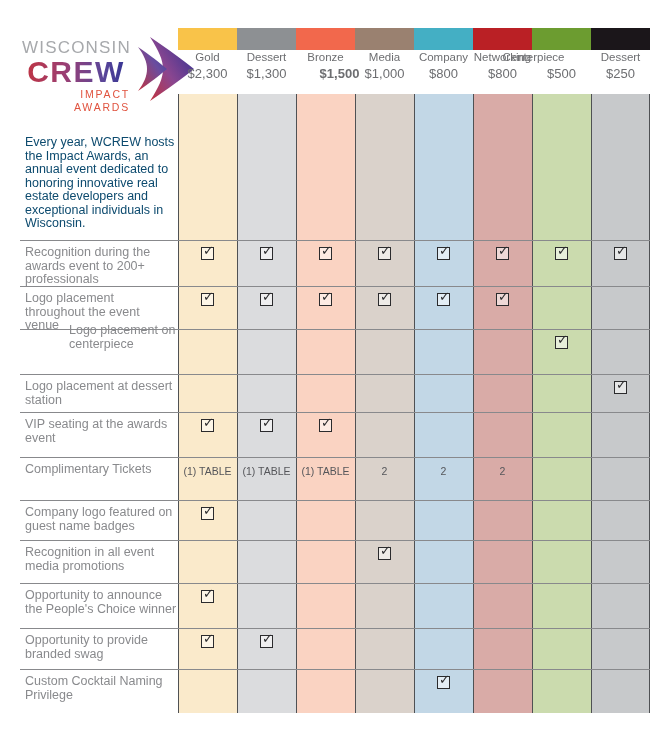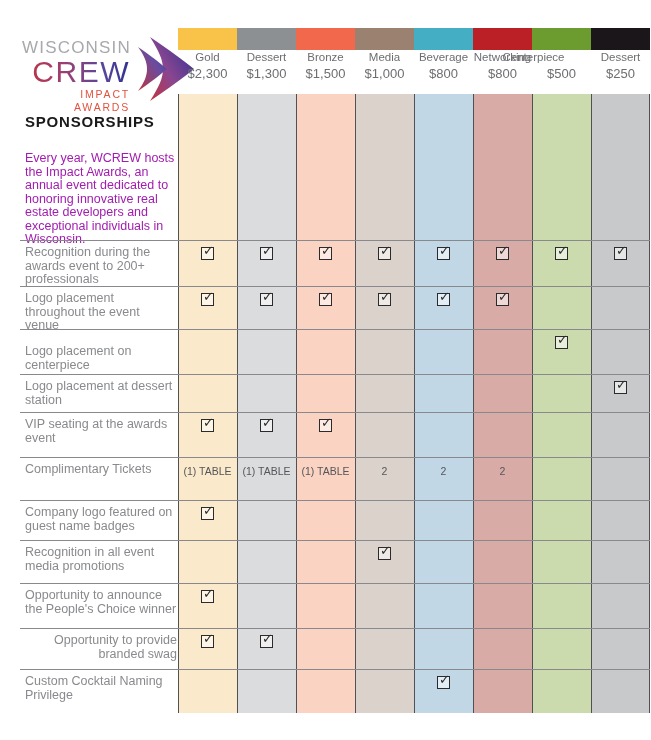--- a/index.html
+++ b/index.html
@@ -5,33 +5,33 @@
   html,body{margin:0;padding:0;background:#fff;}
   .sheet{
     position:relative;width:651px;height:740px;background:#ffffff;overflow:hidden;
     font-family:"Liberation Sans", sans-serif;
   }
   
   .logo{position:absolute;left:22px;top:38px;width:156px;height:64px;}
   .logo-textcol{position:absolute;left:0;top:0;width:108px;text-align:right;}
   .logo-wisconsin{font-size:17px;font-weight:300;color:#A7A9AC;letter-spacing:1.2px;line-height:19px;}
   .logo-crew{
-    font-size:30px;font-weight:400;letter-spacing:1.5px;line-height:30px;color:#8A4690;
+    font-size:30px;font-weight:700;letter-spacing:1.5px;line-height:30px;color:#8A4690;text-align:center;
   }
   @supports ((-webkit-background-clip:text) or (background-clip:text)){
     .logo-crew{
       background:linear-gradient(90deg,#C1333F 0%,#9A3F74 40%,#5B4699 75%,#2E3192 100%);
       -webkit-background-clip:text;background-clip:text;color:transparent;
     }
   }
   .logo-impact{font-size:10.5px;font-weight:400;color:#E0523E;letter-spacing:1.8px;line-height:13px;margin-top:1px;}
   .logo-arrow{position:absolute;left:116px;top:-1px;}
   
   .sp-title{position:absolute;left:25px;top:113px;font-size:15px;font-weight:800;color:#1A1A1C;letter-spacing:0.8px;}
-  .description{position:absolute;left:25px;top:152px;width:158px;font-size:12.5px;line-height:13.5px;color:#a21caf;font-weight:300;}
+  .description{position:absolute;left:25px;top:136px;width:158px;font-size:12.5px;line-height:13.5px;color:#0c4a6e;font-weight:300;}
   
   .topbar{position:absolute;height:22px;top:28px;}
   .tier-name{position:absolute;top:51px;font-size:11.5px;color:#6D6E71;text-align:center;white-space:nowrap;font-weight:300;}
   .tier-price{position:absolute;top:66px;font-size:13px;color:#6D6E71;text-align:center;white-space:nowrap;font-weight:300;}
   .colbody{position:absolute;top:94px;height:619px;border-left:1px solid #4F5154;box-sizing:border-box;}
   .colbody.last{border-right:1px solid #4F5154;}
   .row-divider{position:absolute;left:20px;width:630px;height:1px;background:#88898C;}
   .row-label{position:absolute;left:25px;width:152px;font-size:12.5px;line-height:13.5px;color:#898A8D;font-weight:300;}
   .cell-check{
     position:absolute;width:13px;height:13px;border:1.5px solid #2B2B2D;background:rgba(255,255,255,0.55);
@@ -64,42 +64,41 @@
           <stop offset="0%" stop-color="#C1333F"></stop>
           <stop offset="60%" stop-color="#6A4C9F"></stop>
           <stop offset="100%" stop-color="#3B3F99"></stop>
         </linearGradient>
       </defs>
       <path fill="url(#g1)" d="M12,0 C30,12 46,24 56,32 C46,40 30,52 12,64 C21,50 25,41 25,32 C25,23 21,14 12,0 Z"></path>
       <path fill="url(#g2)" d="M0,10 C12,18 22,26 29,32 C22,38 12,46 0,54 C6,46 9,39 9,32 C9,25 6,18 0,10 Z"></path>
     </svg>
   </div>
 
-  <div class="sp-title">SPONSORSHIPS</div>
   <div class="description">Every year, WCREW hosts the Impact Awards, an annual event dedicated to honoring innovative real estate developers and exceptional individuals in Wisconsin.</div>
 
   <div id="table">
       <div class="topbar" style="left: 178px; width: 59px; background: rgb(249, 195, 73);"></div>
       <div class="tier-name" style="left: 170px; width: 75px;">Gold</div>
       <div class="tier-price" style="left: 170px; width: 75px;">$2,300</div>
       <div class="colbody" style="left: 178px; width: 59px; background: rgb(250, 234, 203);"></div>
       <div class="topbar" style="left: 237px; width: 59px; background: rgb(141, 144, 147);"></div>
       <div class="tier-name" style="left: 229px; width: 75px;">Dessert</div>
       <div class="tier-price" style="left: 229px; width: 75px;">$1,300</div>
       <div class="colbody" style="left: 237px; width: 59px; background: rgb(219, 220, 222);"></div>
       <div class="topbar" style="left: 296px; width: 59px; background: rgb(242, 104, 76);"></div>
       <div class="tier-name" style="left: 288px; width: 75px;">Bronze</div>
-      <div class="tier-price" style="left: 288px; width: 75px;">$1,500</div>
+      <div class="tier-price" style="left: 302px; width: 75px; font-weight: bold;">$1,500</div>
       <div class="colbody" style="left: 296px; width: 59px; background: rgb(250, 211, 194);"></div>
       <div class="topbar" style="left: 355px; width: 59px; background: rgb(154, 129, 112);"></div>
       <div class="tier-name" style="left: 347px; width: 75px;">Media</div>
       <div class="tier-price" style="left: 347px; width: 75px;">$1,000</div>
       <div class="colbody" style="left: 355px; width: 59px; background: rgb(218, 210, 203);"></div>
       <div class="topbar" style="left: 414px; width: 59px; background: rgb(68, 175, 196);"></div>
-      <div class="tier-name" style="left: 406px; width: 75px;">Beverage</div>
+      <div class="tier-name" style="left: 406px; width: 75px;">Company</div>
       <div class="tier-price" style="left: 406px; width: 75px;">$800</div>
       <div class="colbody" style="left: 414px; width: 59px; background: rgb(194, 215, 230);"></div>
       <div class="topbar" style="left: 473px; width: 59px; background: rgb(186, 32, 37);"></div>
       <div class="tier-name" style="left: 465px; width: 75px;">Networking</div>
       <div class="tier-price" style="left: 465px; width: 75px;">$800</div>
       <div class="colbody" style="left: 473px; width: 59px; background: rgb(217, 171, 167);"></div>
       <div class="topbar" style="left: 532px; width: 59px; background: rgb(108, 156, 48);"></div>
       <div class="tier-name" style="left: 496px; width: 75px;">Centerpiece</div>
       <div class="tier-price" style="left: 524px; width: 75px;">$500</div>
       <div class="colbody" style="left: 532px; width: 59px; background: rgb(203, 219, 174);"></div>
@@ -147,21 +146,21 @@
       <div class="cell-check" style="left: 378px; top: 293px;">
         <div class="tick" style="position: absolute;">✓</div>
       </div>
       <div class="cell-check" style="left: 437px; top: 293px;">
         <div class="tick" style="position: absolute;">✓</div>
       </div>
       <div class="cell-check" style="left: 496px; top: 293px;">
         <div class="tick" style="position: absolute;">✓</div>
       </div>
       <div class="row-divider" style="top: 329px;"></div>
-      <div class="row-label" style="top: 345px;">Logo placement on centerpiece</div>
+      <div class="row-label" style="top: 324px; margin-left: 44px;">Logo placement on centerpiece</div>
       <div class="cell-check" style="left: 555px; top: 336px;">
         <div class="tick" style="position: absolute;">✓</div>
       </div>
       <div class="row-divider" style="top: 374px;"></div>
       <div class="row-label" style="top: 380px;">Logo placement at dessert station</div>
       <div class="cell-check" style="left: 614px; top: 381px;">
         <div class="tick" style="position: absolute;">✓</div>
       </div>
       <div class="row-divider" style="top: 412px;"></div>
       <div class="row-label" style="top: 418px;">VIP seating at the awards event</div>
@@ -191,21 +190,21 @@
       <div class="row-label" style="top: 546px;">Recognition in all event media promotions</div>
       <div class="cell-check" style="left: 378px; top: 547px;">
         <div class="tick" style="position: absolute;">✓</div>
       </div>
       <div class="row-divider" style="top: 583px;"></div>
       <div class="row-label" style="top: 589px;">Opportunity to announce the People's Choice winner</div>
       <div class="cell-check" style="left: 201px; top: 590px;">
         <div class="tick" style="position: absolute;">✓</div>
       </div>
       <div class="row-divider" style="top: 628px;"></div>
-      <div class="row-label" style="top: 634px; text-align: right;">Opportunity to provide branded swag</div>
+      <div class="row-label" style="top: 634px;">Opportunity to provide branded swag</div>
       <div class="cell-check" style="left: 201px; top: 635px;">
         <div class="tick" style="position: absolute;">✓</div>
       </div>
       <div class="cell-check" style="left: 260px; top: 635px;">
         <div class="tick" style="position: absolute;">✓</div>
       </div>
       <div class="row-divider" style="top: 669px;"></div>
       <div class="row-label" style="top: 675px;">Custom Cocktail Naming Privilege</div>
       <div class="cell-check" style="left: 437px; top: 676px;">
         <div class="tick" style="position: absolute;">✓</div>

